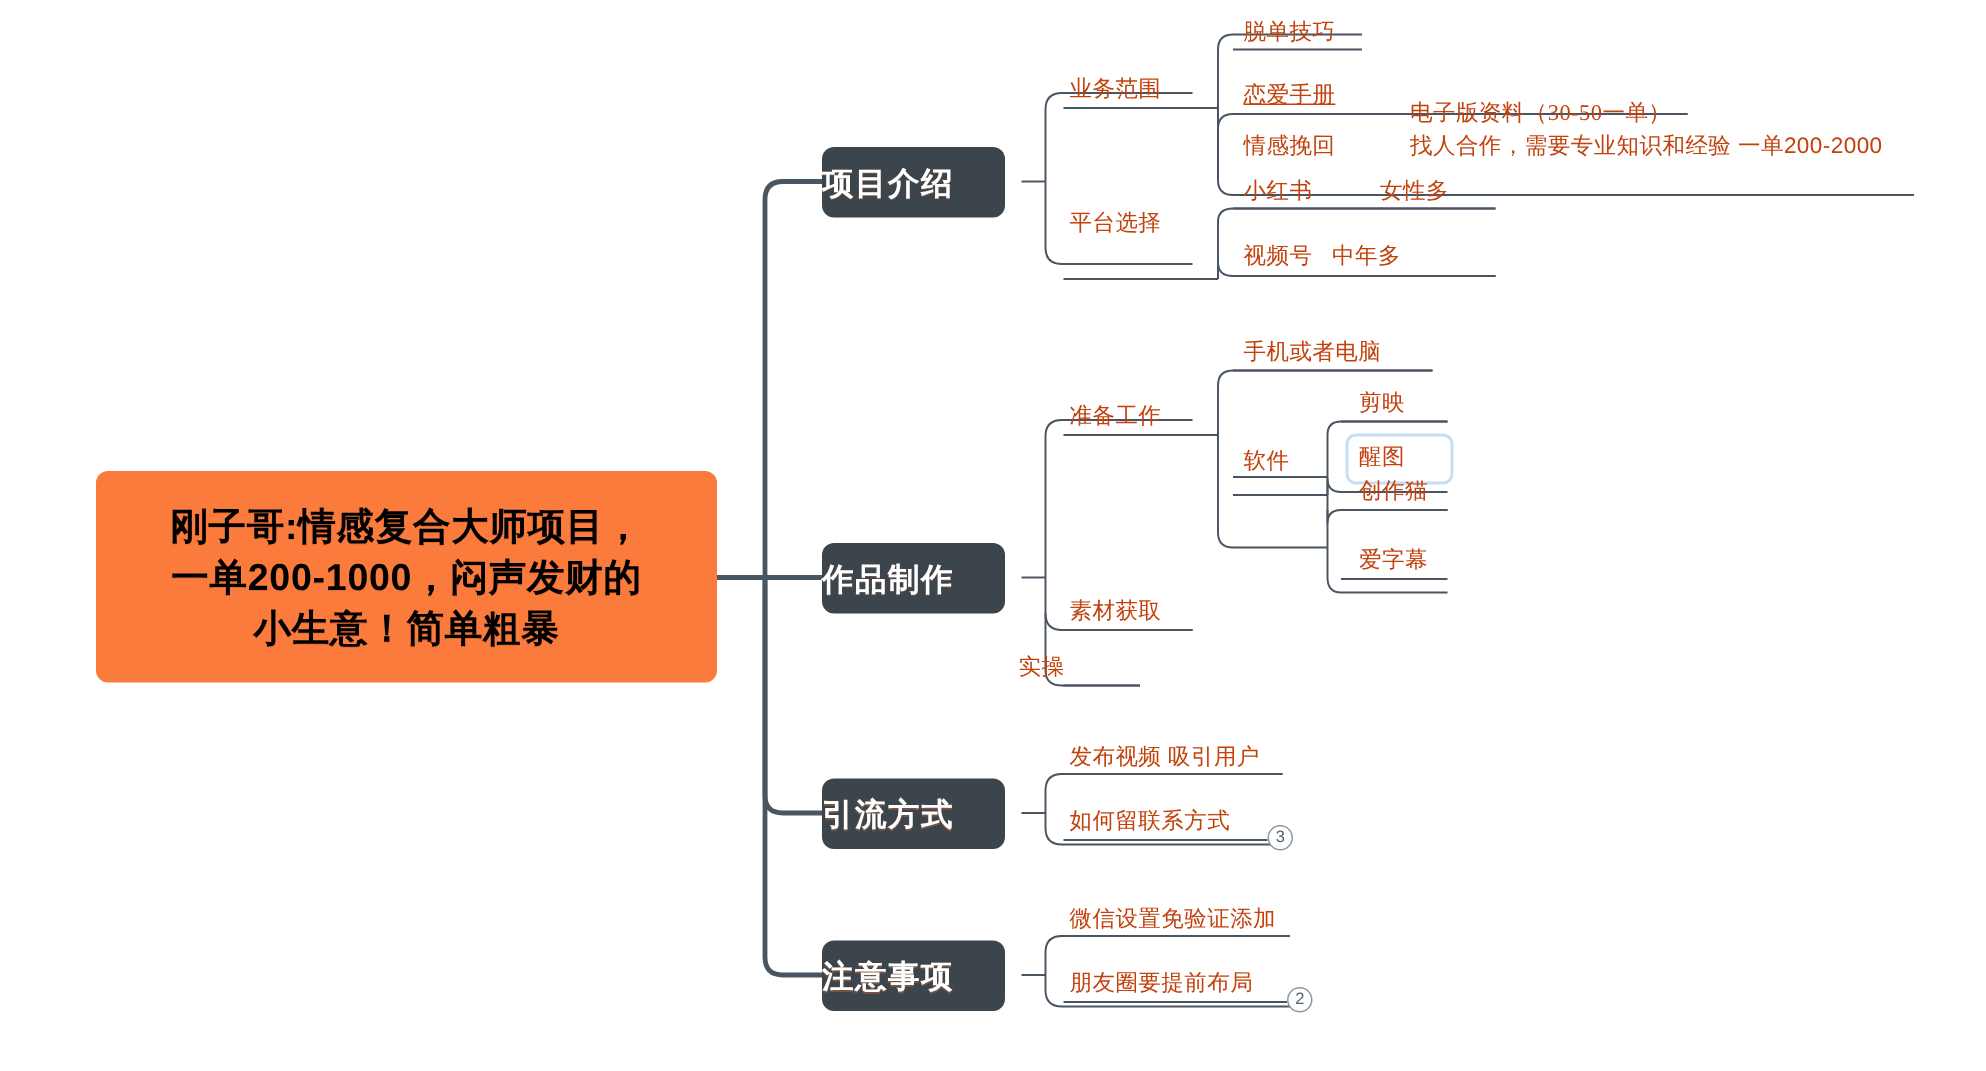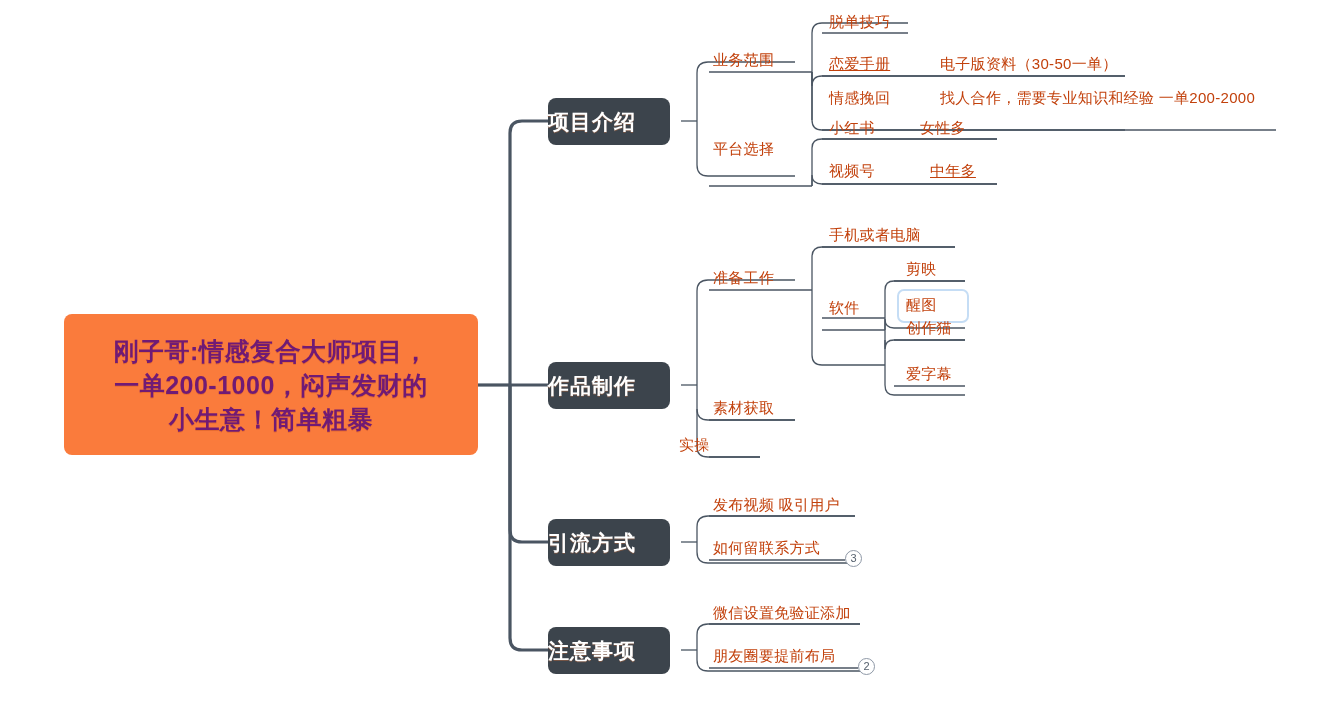--- a/index.html
+++ b/index.html
@@ -30,21 +30,21 @@
     width: 414px; height: 141px;
     background: #fa7b3c;
     border-radius: 8px;
     display: flex;
     align-items: center;
     justify-content: center;
     box-sizing: border-box;
     padding: 6px 18px;
   }
   .root-node .root-text {
-    color: #701a75;
+    color: #000000;
     font-size: 25px;
     font-weight: bold;
     line-height: 34px;
     text-align: center;
     letter-spacing: 0.5px;
     white-space: pre-line;
     text-shadow: 0 1px 0 rgba(180,70,20,0.28);
   }
 
   
@@ -196,30 +196,30 @@
     <span class="l1-text">注意事项</span>
   </div>
 
   <div class="tnode" style="left:713px; top:50px;">业务范围</div>
 
   <div class="tnode" style="left:713px; top:139px;">平台选择</div>
 
   <div class="tnode" style="left:829px; top:12px;">脱单技巧</div>
 
   <div class="tnode" style="left:829px; top:54px;text-decoration:underline;">恋爱手册</div>
-  <div class="tnode" style="left:940px; top:54px;">电子版资料（30-50一单）</div>
+  <div class="tnode" style="left:940px; top:66px;font-family:Liberation Serif, serif;">电子版资料（30-50一单）</div>
 
   <div class="tnode" style="left:829px; top:88px;">情感挽回</div>
   <div class="tnode" style="left:940px; top:88px;">找人合作，需要专业知识和经验  一单200-2000</div>
 
   <div class="tnode" style="left:829px; top:118px;">小红书</div>
   <div class="tnode" style="left:920px; top:118px;">女性多</div>
 
   <div class="tnode" style="left:829px; top:161px;">视频号</div>
-  <div class="tnode" style="left:930px; top:161px;text-decoration:underline;">中年多</div>
+  <div class="tnode" style="left:888px; top:161px;">中年多</div>
 
   <div class="tnode" style="left:713px; top:268px;">准备工作</div>
 
   <div class="tnode" style="left:713px; top:398px;">素材获取</div>
 
   <div class="tnode" style="left:679px; top:435px;">实操</div>
 
   <div class="tnode" style="left:829px; top:225px;">手机或者电脑</div>
 
   <div class="tnode" style="left:829px; top:298px;">软件</div>

